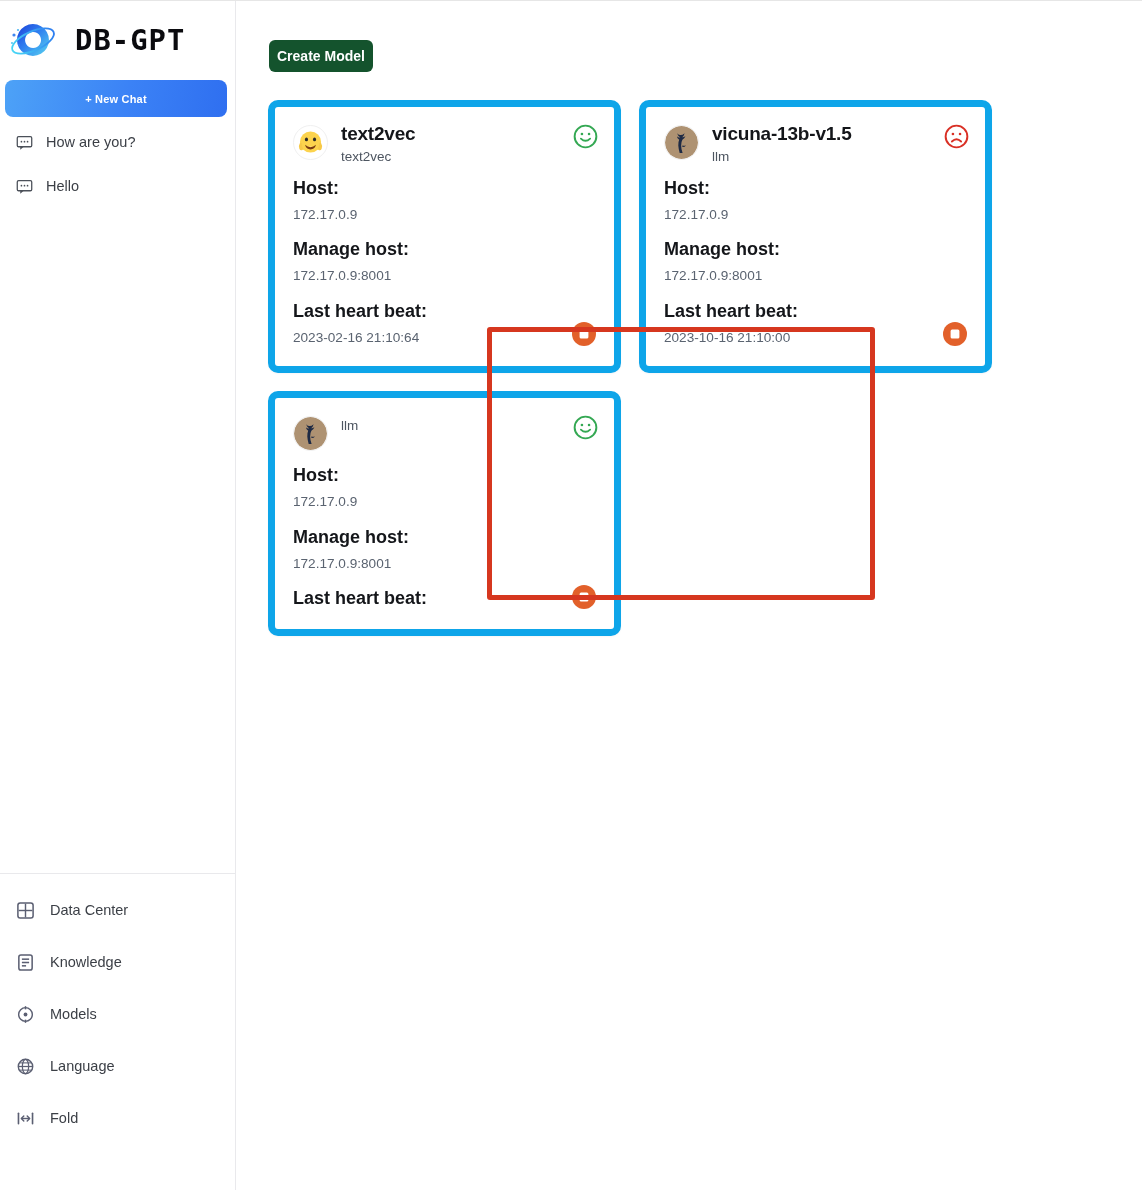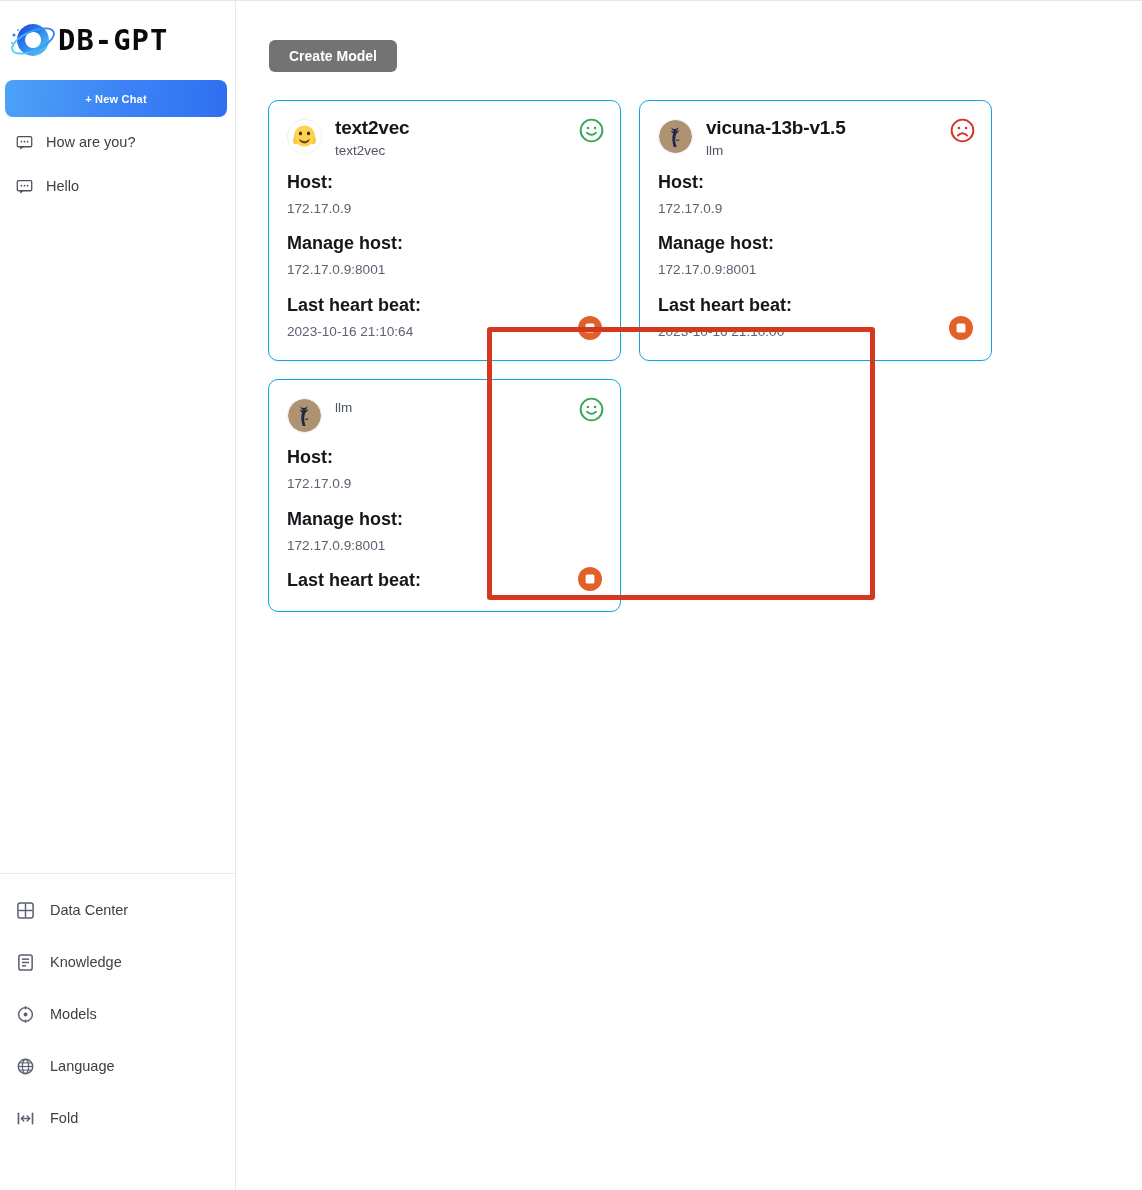--- a/index.html
+++ b/index.html
@@ -26,21 +26,21 @@
     height: 1190px;
     background: #ffffff;
     border-right: 1px solid #e9e9ec;
   }
   .logo-wrap {
     position: absolute;
     left: 8px; top: 16px;
     width: 220px; height: 48px;
     display: flex;
     align-items: center;
-    gap: 0;
+    gap: 17px;
   }
   .logo-mark { width: 50px; height: 48px; flex: 0 0 50px; }
   .logo-text { height: 34px; }
 
   .new-chat-btn {
     position: absolute;
     left: 5px; top: 79px;
     width: 222px; height: 37px;
     border: none;
     border-radius: 8px;
@@ -90,24 +90,24 @@
   #main {
     position: absolute;
     left: 237px; top: 0;
     width: 905px; height: 1190px;
     background: #ffffff;
   }
   .create-btn {
     position: absolute;
     left: 32px; top: 39px;
     height: 32px;
-    padding: 0 20px;
+    padding: 0 8px;
     border: none;
     border-radius: 6px;
-    background: #737373;
+    background: #14532d;
     color: #ffffff;
     font-size: 14px;
     font-weight: bold;
     font-family: "Liberation Sans", sans-serif;
     cursor: pointer;
   }
 
   .cards-area {
     position: absolute;
     left: 31px; top: 99px;
@@ -115,21 +115,21 @@
   }
   .card-grid {
     display: flex;
     flex-wrap: wrap;
     gap: 18px 18px;
   }
   .model-card {
     position: relative;
     width: 353px;
     background: #ffffff;
-    border: 1px solid #0ea5e9;
+    border: 7px solid #0ea5e9;
     border-radius: 10px;
     padding: 16px 18px 18px 18px;
     box-shadow: 0 1px 2px rgba(16,24,40,.04);
   }
   .card-head {
     display: flex;
     align-items: flex-start;
     gap: 13px;
     margin-bottom: 10px;
   }
@@ -373,21 +373,21 @@
           <div class="field">
             <div class="field-label">Host:</div>
             <div class="field-value">172.17.0.9</div>
           </div>
           <div class="field">
             <div class="field-label">Manage host:</div>
             <div class="field-value">172.17.0.9:8001</div>
           </div>
           <div class="field">
             <div class="field-label">Last heart beat:</div>
-            <div class="field-value">2023-10-16 21:10:64</div>
+            <div class="field-value">2023-02-16 21:10:64</div>
           </div>
 
           <button class="stop-btn">
             <svg viewBox="0 0 26 26" xmlns="http://www.w3.org/2000/svg">
               <circle cx="13" cy="13" r="12" fill="#e2602a"></circle>
               <rect x="8.6" y="8.6" width="8.8" height="8.8" rx="1.5" fill="#ffffff"></rect>
             </svg>
           </button>
         </div>
 

